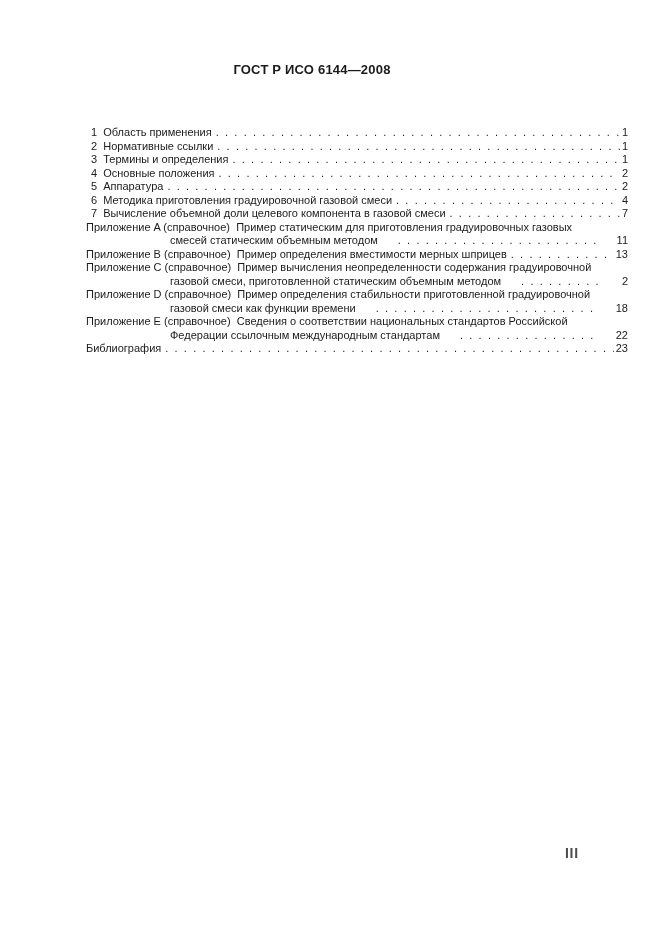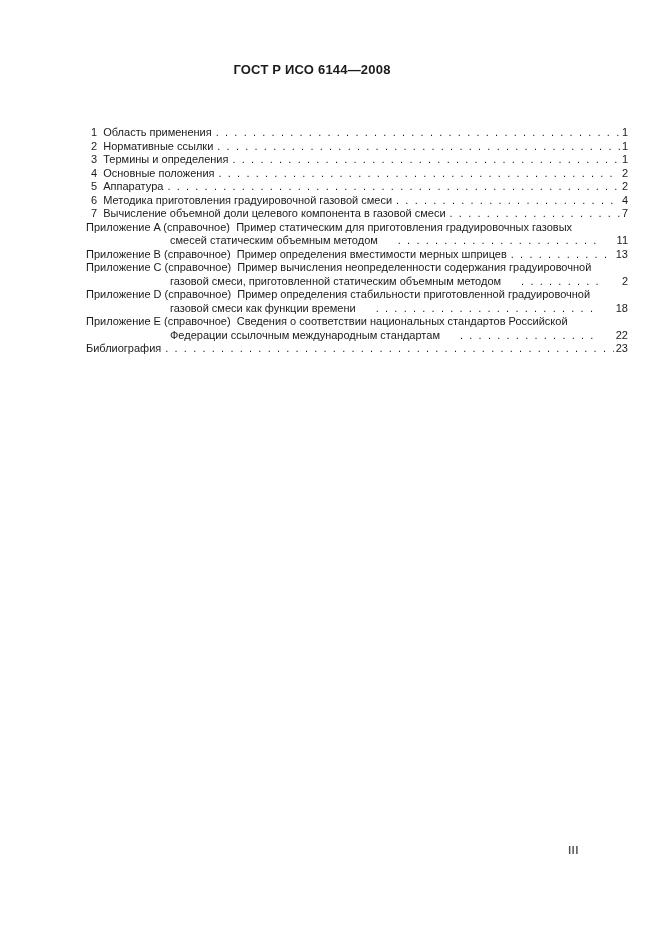--- a/index.html
+++ b/index.html
@@ -74,21 +74,21 @@
   }
 
   .page-num { white-space: pre; flex: 0 0 auto; }
 
   .footer-page-num {
     position: absolute;
     top: 845px;
     left: 41px;
     width: 538px;
     text-align: right;
-    font-size: 10px;
+    font-size: 14px;
     font-weight: 700;
     color: #4d4d4d;
     letter-spacing: 0.8px;
   }
 </style>
 </head>
 <body>
 
 <div class="page">
 

